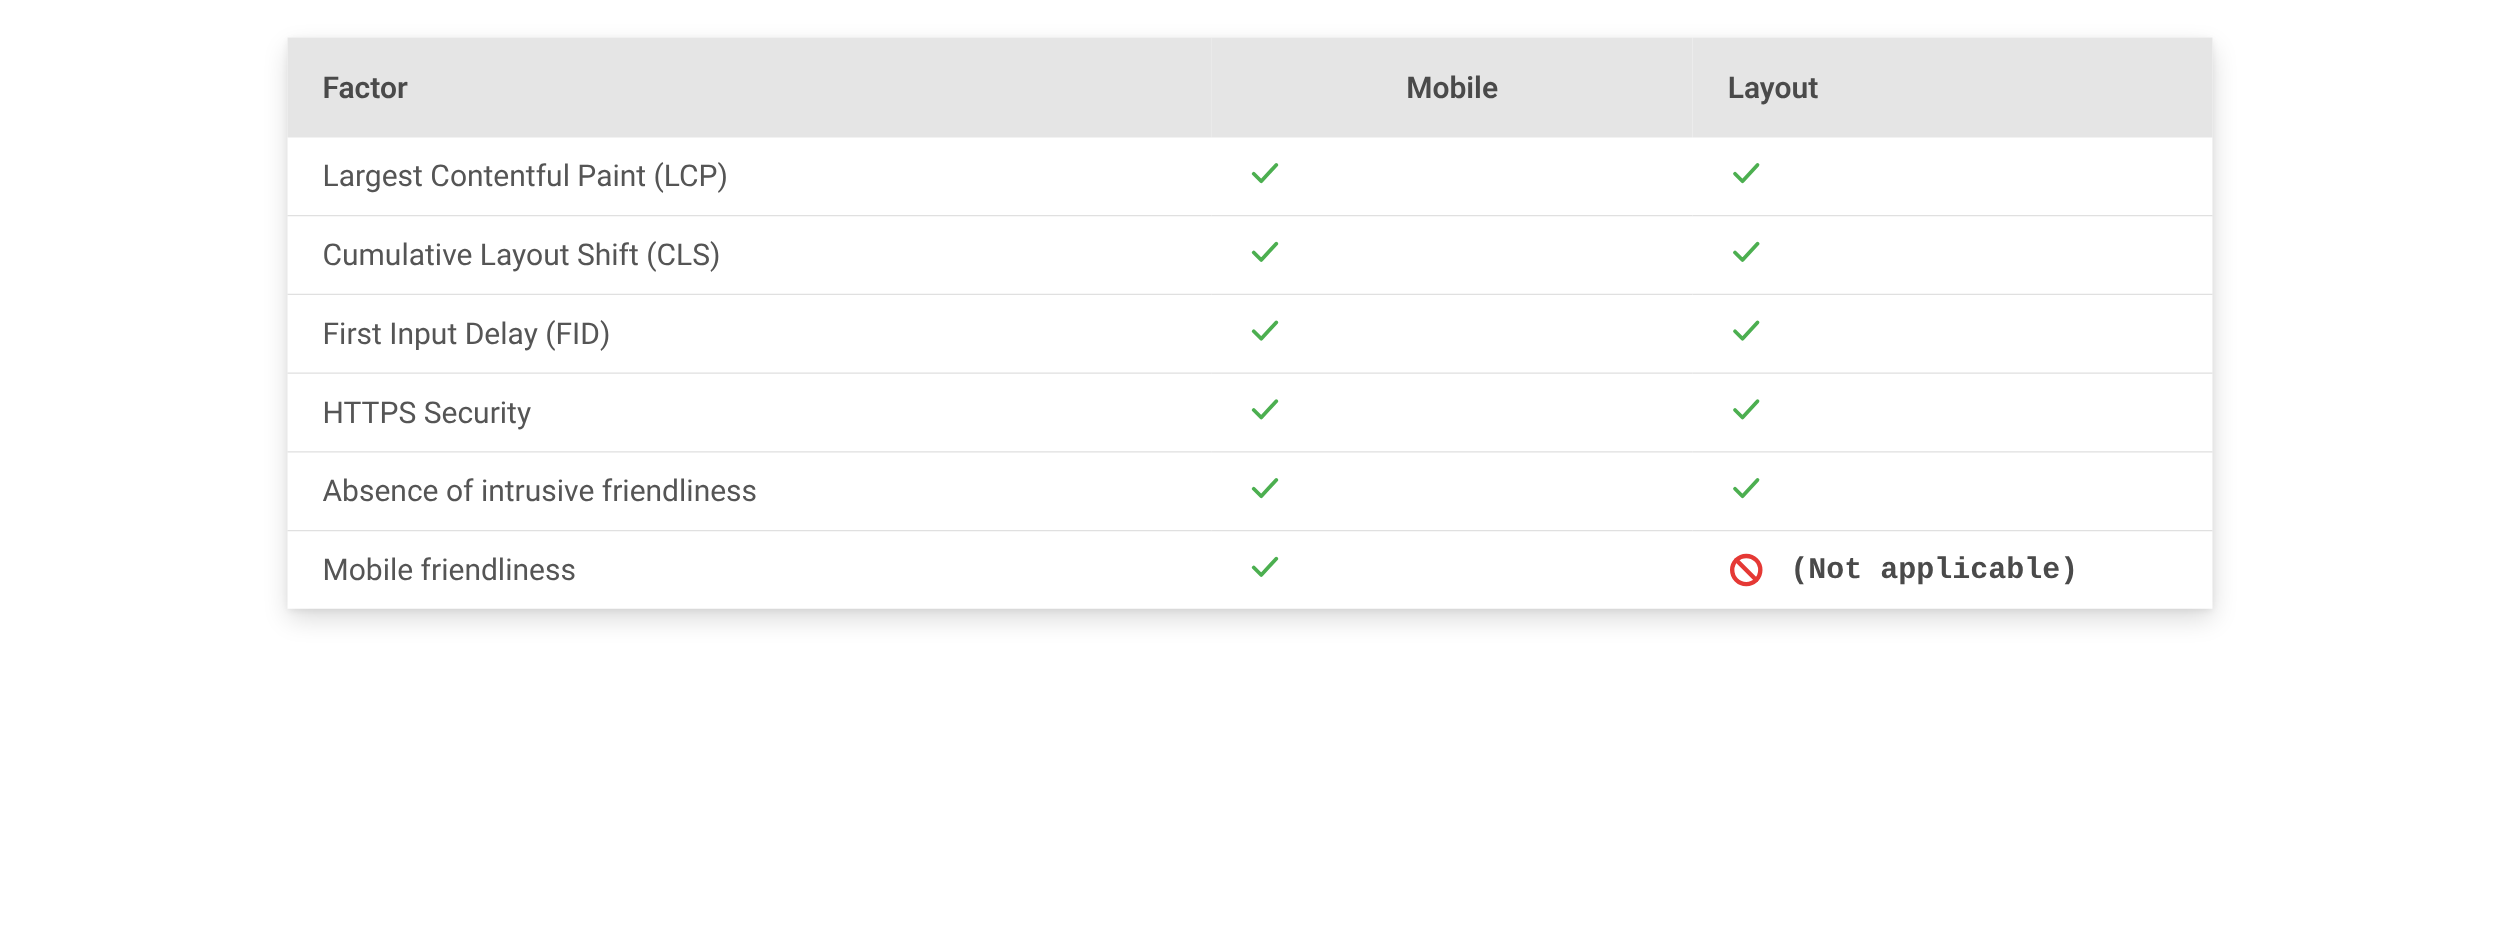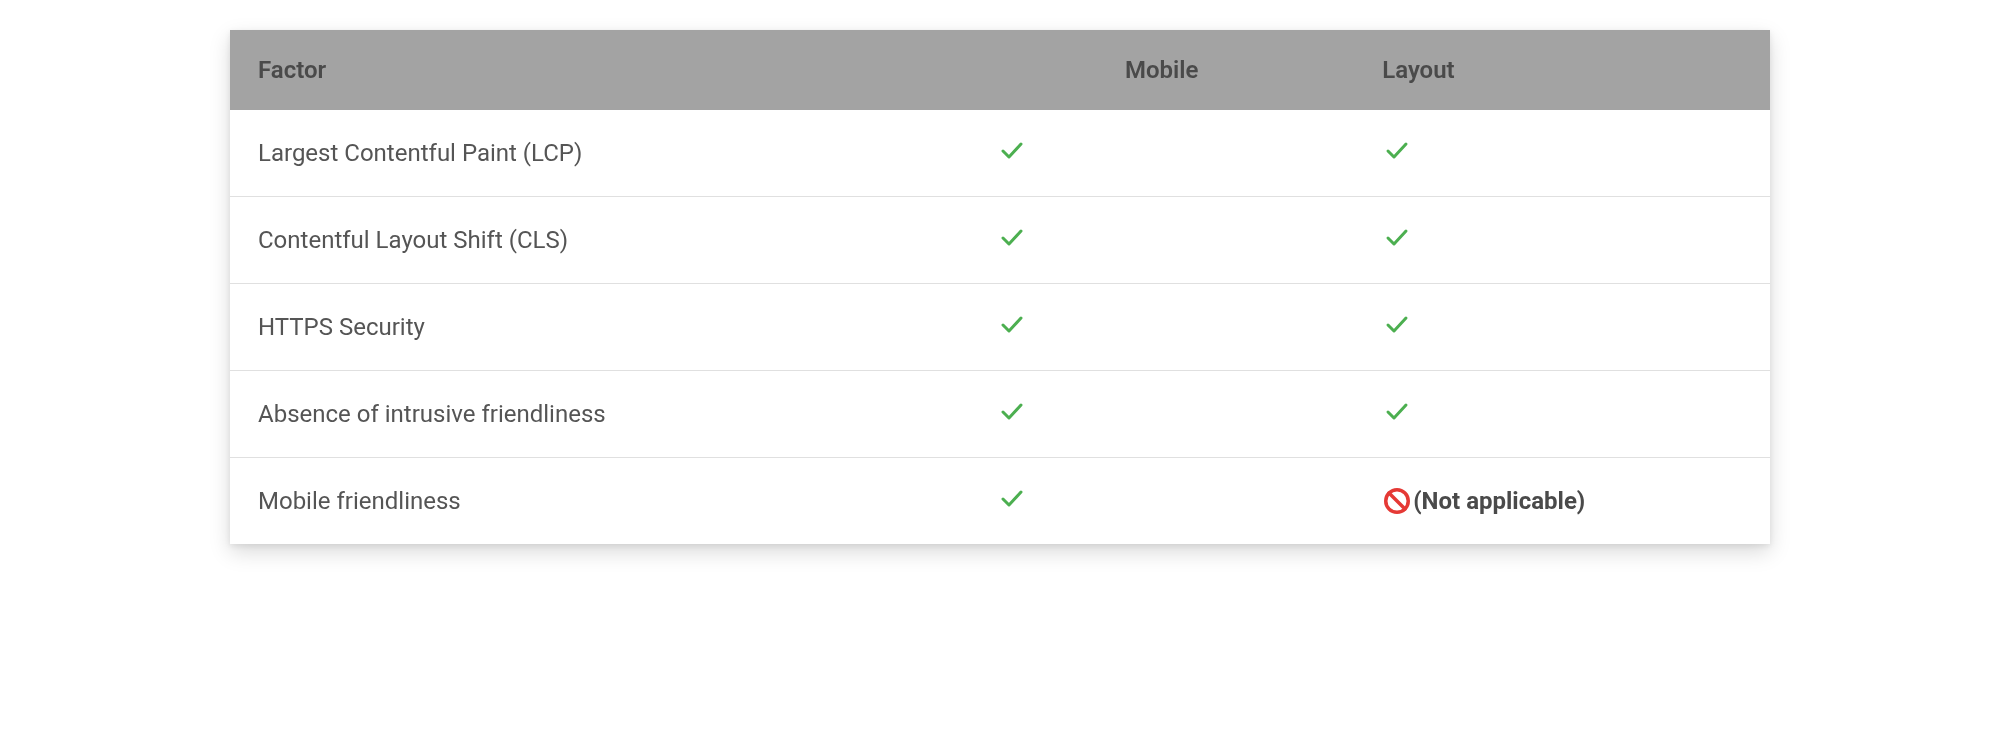--- a/index.html
+++ b/index.html
@@ -21,21 +21,21 @@
       background: #ffffff;
       box-shadow: 0 8px 20px rgba(0,0,0,0.15), 0 2px 6px rgba(0,0,0,0.08);
     }
     
     table {
       width: 100%;
       border-collapse: collapse;
     }
     
     thead tr {
-      background: #a3a3a3;
+      background: #e5e5e5;
     }
     
     th {
       text-align: left;
       padding: 26px 28px;
       font-weight: 600;
       font-size: 24px;
       color: #4a4a4a;
     }
     
@@ -54,36 +54,37 @@
     
     tbody tr {
       border-bottom: 1px solid #e0e0e0;
     }
     
     tbody tr:last-child {
       border-bottom: none;
     }
     
     td {
-      padding: 28px 28px;
+      padding: 16px 28px;
       font-size: 24px;
       color: #555555;
       vertical-align: middle;
     }
     
     .checkmark-icon {
       width: 30px;
       height: 24px;
       display: inline-block;
     }
     
     .na-cell {
       display: flex;
       align-items: center;
-      gap: 1px;
+      gap: 20px;
+      font-family: Liberation Mono, monospace;
     }
     
     .prohibit-icon {
       width: 30px;
       height: 30px;
       display: inline-block;
       flex-shrink: 0;
     }
     
     .na-text {
@@ -108,21 +109,30 @@
     <tr>
           <td>Largest Contentful Paint (LCP)</td>
           <td><svg class="checkmark-icon" viewBox="0 0 24 24" fill="none" stroke="#4CAF50" stroke-width="3" stroke-linecap="round" stroke-linejoin="round">
               <polyline points="3,13 9,19 21,6"></polyline>
             </svg></td>
           <td><svg class="checkmark-icon" viewBox="0 0 24 24" fill="none" stroke="#4CAF50" stroke-width="3" stroke-linecap="round" stroke-linejoin="round">
               <polyline points="3,13 9,19 21,6"></polyline>
             </svg></td>
         </tr>
         <tr>
-          <td>Contentful Layout Shift (CLS)</td>
+          <td>Cumulative Layout Shift (CLS)</td>
+          <td><svg class="checkmark-icon" viewBox="0 0 24 24" fill="none" stroke="#4CAF50" stroke-width="3" stroke-linecap="round" stroke-linejoin="round">
+              <polyline points="3,13 9,19 21,6"></polyline>
+            </svg></td>
+          <td><svg class="checkmark-icon" viewBox="0 0 24 24" fill="none" stroke="#4CAF50" stroke-width="3" stroke-linecap="round" stroke-linejoin="round">
+              <polyline points="3,13 9,19 21,6"></polyline>
+            </svg></td>
+        </tr>
+        <tr>
+          <td>First Input Delay (FID)</td>
           <td><svg class="checkmark-icon" viewBox="0 0 24 24" fill="none" stroke="#4CAF50" stroke-width="3" stroke-linecap="round" stroke-linejoin="round">
               <polyline points="3,13 9,19 21,6"></polyline>
             </svg></td>
           <td><svg class="checkmark-icon" viewBox="0 0 24 24" fill="none" stroke="#4CAF50" stroke-width="3" stroke-linecap="round" stroke-linejoin="round">
               <polyline points="3,13 9,19 21,6"></polyline>
             </svg></td>
         </tr>
         <tr>
           <td>HTTPS Security</td>
           <td><svg class="checkmark-icon" viewBox="0 0 24 24" fill="none" stroke="#4CAF50" stroke-width="3" stroke-linecap="round" stroke-linejoin="round">

